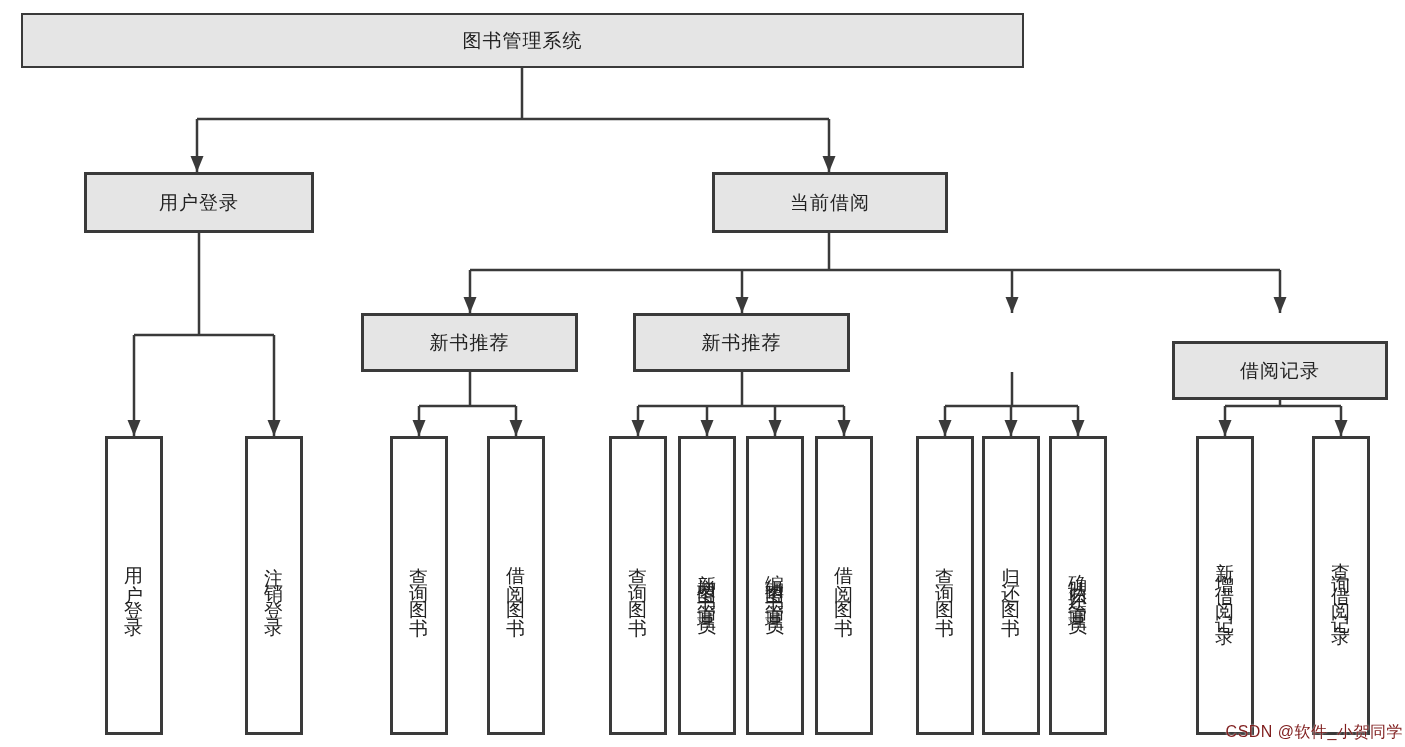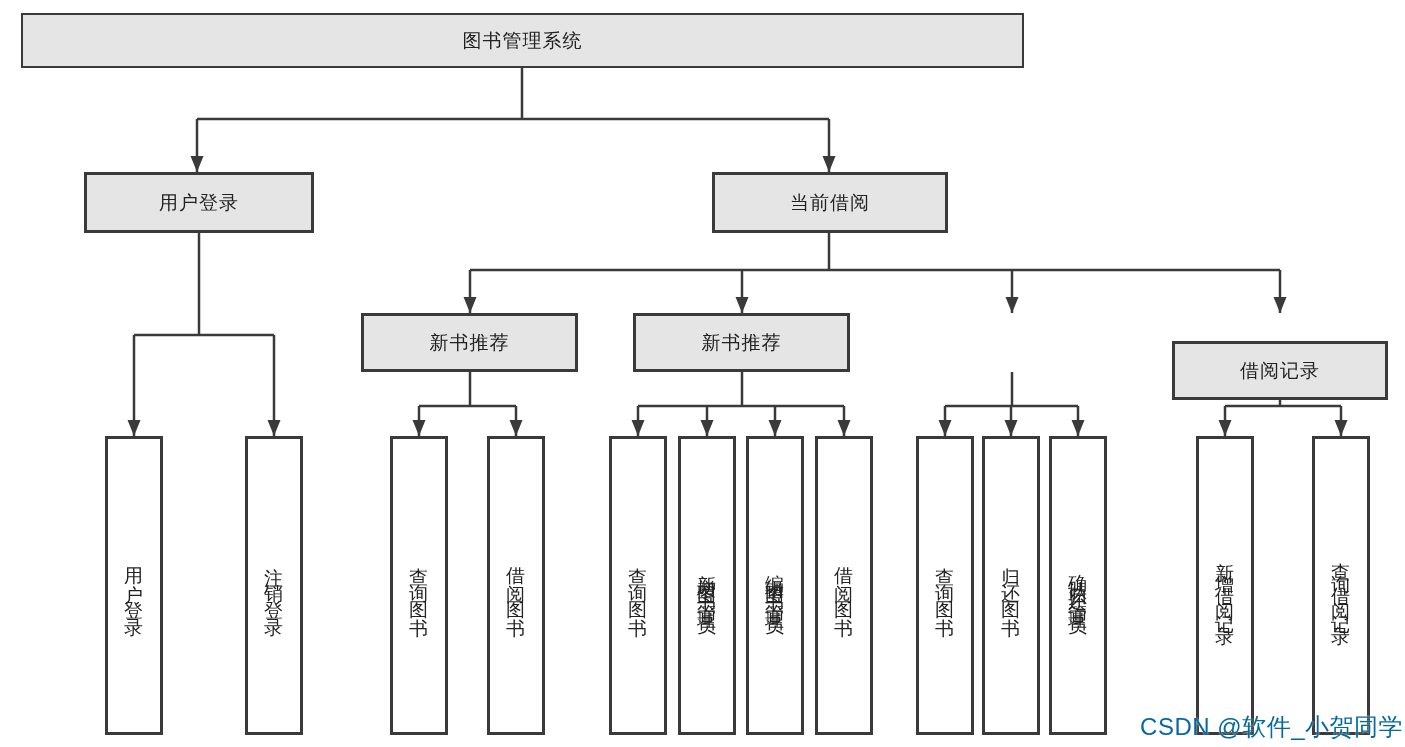--- a/index.html
+++ b/index.html
@@ -20,21 +20,21 @@
     display:flex; align-items:center; justify-content:center;
     box-sizing:border-box; color:#222222; font-size:19px;
     width:58px; top:436px; height:299px;
   }
   .v { writing-mode:vertical-rl; text-orientation:mixed; line-height:1; }
   .v4 { letter-spacing:17px; }
   .v6 { letter-spacing:13px; }
   .v9 { letter-spacing:6px; }
   #watermark {
     position:absolute; right:2px; bottom:4px;
-    font-size:24px; color:#0369a1; letter-spacing:0.5px;
+    font-size:16px; color:#7f1d1d; letter-spacing:0.5px;
     text-shadow:0 0 2px #ffffff; white-space:nowrap;
   }
 </style>
 </head>
 <body>
 
 <div id="canvas">
 
   <svg id="wires" width="1405" height="747" viewBox="0 0 1405 747">
     <defs>

